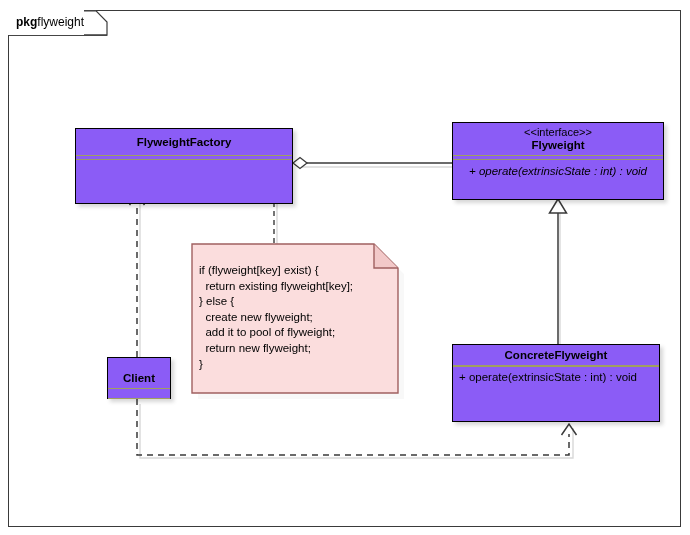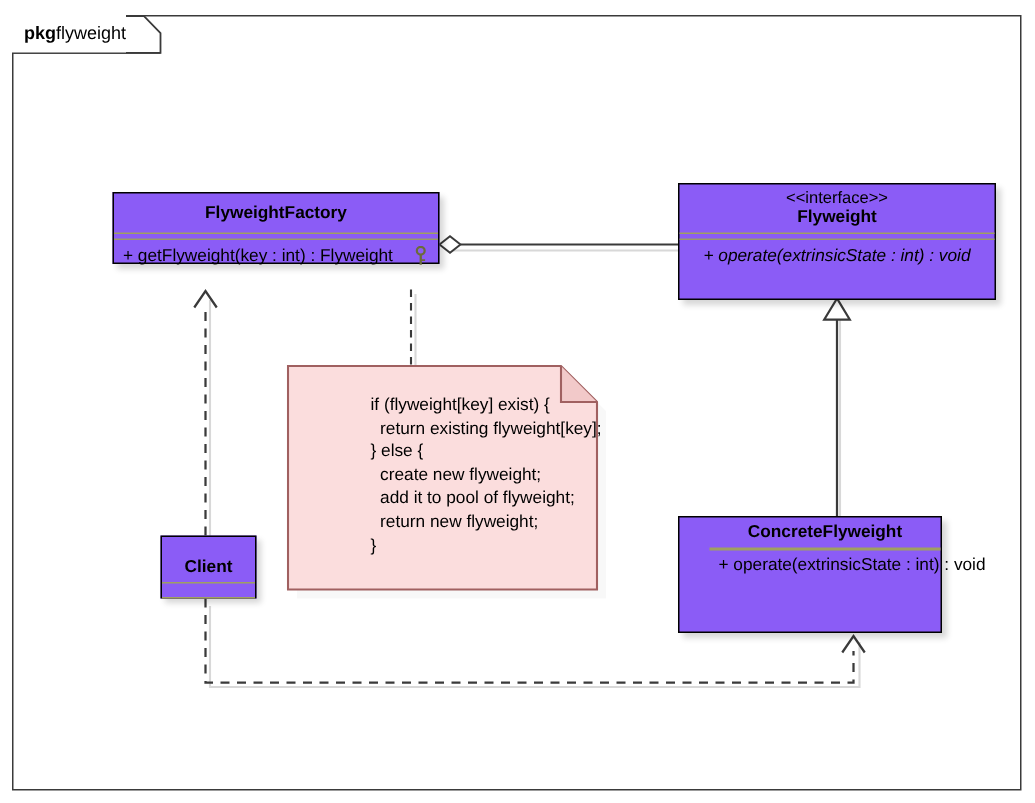--- a/index.html
+++ b/index.html
@@ -82,46 +82,45 @@
   }
   .sep {
     height: 0;
     border-top: 1.4px solid #a0a060;
     border-bottom: 0;
   }
   .sep.thin { border-top: 1.2px solid #9a9a6a; }
   .attr { white-space: nowrap; font-size: 11.5px; }
   .ital { font-style: italic; }
   
-  #box-flyweightfactory { left: 75px; top: 128px; width: 218px; height: 48px; }
+  #box-flyweightfactory { left: 75px; top: 128px; width: 218px; height: 76px; }
   #box-flyweightfactory .head { line-height: 18px; }
   #box-flyweightfactory .m1 { padding-top: 5px; }
   #box-flyweight { left: 452px; top: 122px; width: 212px; height: 78px; }
-  #box-concreteflyweight { left: 452px; top: 344px; width: 176px; height: 78px; padding-left: 20px; }
+  #box-concreteflyweight { left: 452px; top: 344px; width: 208px; height: 78px; }
   #box-client { left: 107px; top: 357px; width: 64px; height: 42px; }
   #box-client .head { padding: 14px 6px 4px 6px; }
   #box-client .empty { height: 9px; padding: 0; }
   
   #note-box {
     position: absolute;
     left: 191px; top: 243px;
     width: 214px; height: 157px;
   }
   #note-text {
     position: absolute;
     left: 191px; top: 243px;
     width: 214px; height: 157px;
     box-sizing: border-box;
     padding: 20px 8px 6px 8px;
     font-size: 11.5px;
     line-height: 15.6px;
     color: #000000;
     white-space: pre;
     pointer-events: none;
-    margin-left: 48px;
   }
   .pin-icon { display: inline-block; vertical-align: middle; }
 </style>
 </head>
 <body>
 
 <div id="canvas">
 
   <div id="pkg-frame"></div>
 
@@ -182,28 +181,20 @@
 } else {
   create new flyweight;
   add it to pool of flyweight;
   return new flyweight;
 }</div>
 
   <div class="umlbox" id="box-flyweightfactory">
     <div class="cmp head">FlyweightFactory</div>
     <div class="sep"></div>
     <div class="sep thin" style="margin-top:3px"></div>
-    <div class="cmp m1" style="position:relative">
-      <span class="attr">+ getFlyweight(key : int) : Flyweight</span>
-      <svg class="pin-icon" width="9" height="14" viewBox="0 0 9 14" style="position:absolute; right:7px; top:4px;">
-        <circle cx="4.5" cy="3.2" r="2.6" fill="none" stroke="#6b6b3a" stroke-width="1.5"></circle>
-        <line x1="4.5" y1="5.6" x2="4.5" y2="12.5" stroke="#6b6b3a" stroke-width="1.5"></line>
-        <line x1="4.5" y1="9.4" x2="7.4" y2="9.4" stroke="#6b6b3a" stroke-width="1.3"></line>
-      </svg>
-    </div>
   </div>
 
   <div class="umlbox" id="box-flyweight">
     <div class="cmp stereo">&lt;&lt;interface&gt;&gt;</div>
     <div class="cmp head" style="padding-top:1px">Flyweight</div>
     <div class="sep"></div>
     <div class="sep thin" style="margin-top:3px"></div>
     <div class="cmp" style="padding-top:5px; text-align:center">
       <span class="attr ital">+ operate(extrinsicState : int) : void</span>
     </div>

